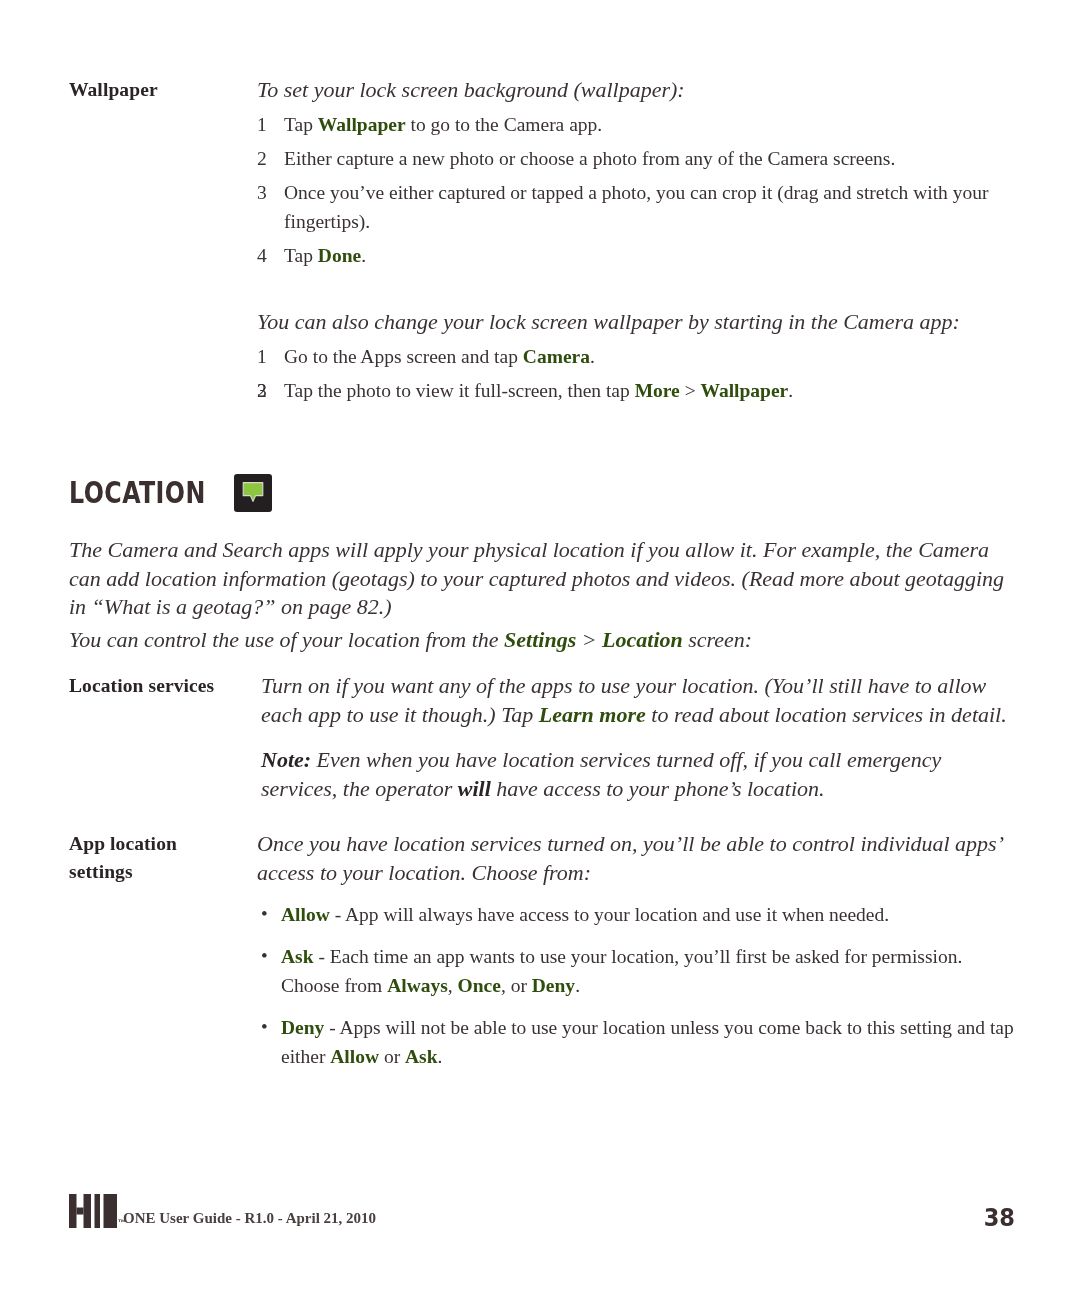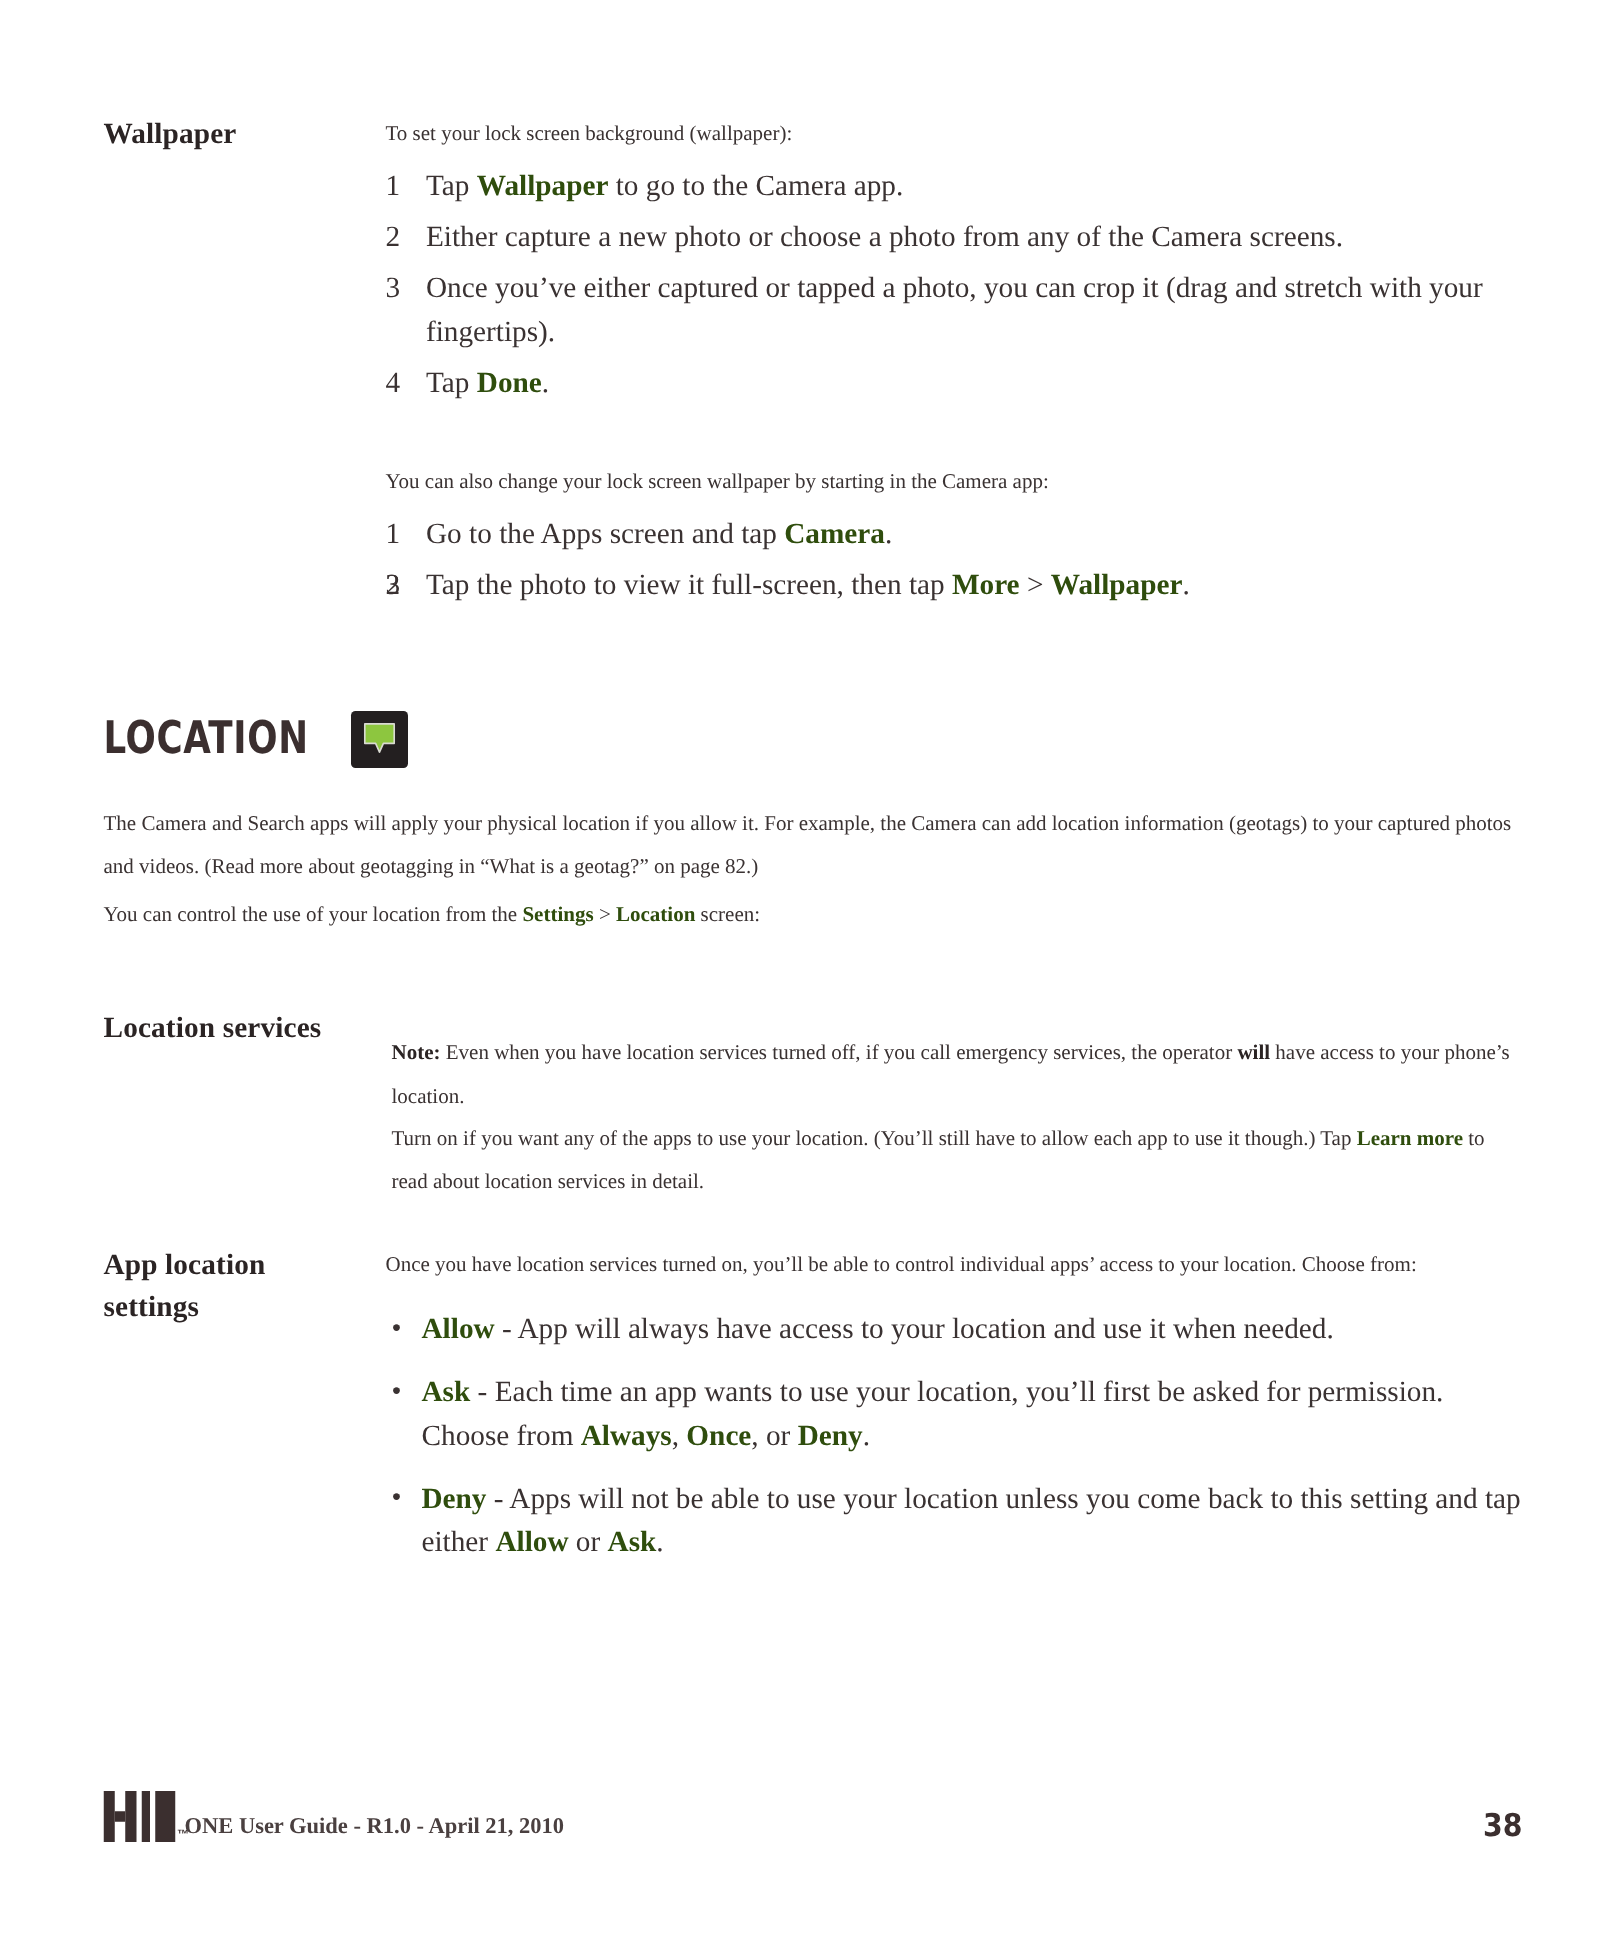--- a/index.html
+++ b/index.html
@@ -42,22 +42,23 @@
     letter-spacing: 0.1px;
   }
   .row-body {
     margin-left: 188px;
     font-size: 19.5px;
     line-height: 28.5px;
   }
 
   p.para {
     margin: 0;
-    font-size: 14px;
+    font-size: 22px;
     line-height: 28.5px;
+    font-style: italic;
   }
 
   
   .g {            
     font-weight: bold;
     color: #2f4d0d;
   }
   .b {            
     font-weight: bold;
     color: #2b2424;
@@ -177,21 +178,21 @@
     color: #4a4040;
     white-space: nowrap;
     font-weight: bold;
   }
   .footer-page {
     position: absolute;
     right: 0;
     bottom: 5px;
     font-family: "Liberation Sans Narrow", "DejaVu Sans Condensed", "Liberation Sans", sans-serif;
     font-weight: bold;
-    font-size: 21px;
+    font-size: 25px;
     line-height: 19px;
     color: #3b2f2f;
   }
 </style>
 </head>
 <body>
 
 <div class="page">
 
   <div class="row" style="top:76px;">
@@ -250,22 +251,22 @@
   <div class="row" style="top:536px;">
     <div style="margin-left:0;">
       <p class="para">The Camera and Search apps will apply your physical location if you allow it. For example, the Camera can add location information (geotags) to your captured photos and videos. (Read more about geotagging in “What is a geotag?” on page 82.)</p>
       <p class="para" style="margin-top:4px;"><span>You can control the use of your location from the </span><span class="g">Settings</span><span class="sep"> &gt; </span><span class="g">Location</span><span> screen:</span></p>
     </div>
   </div>
 
   <div class="row" style="top:672px;">
     <div class="row-label" style="width:192px;">Location services</div>
     <div class="row-body" style="margin-left:192px;">
+      <p class="para"><span>Turn on if you want any of the apps to use your location. (You’ll still have to allow each app to use it though.) Tap </span><span class="g">Learn more</span><span> to read about location services in detail.</span></p>
       <p class="para" style="margin-top:17px;"><span class="b">Note:</span><span> Even when you have location services turned off, if you call emergency services, the operator </span><span class="b">will</span><span> have access to your phone’s location.</span></p>
-      <p class="para"><span>Turn on if you want any of the apps to use your location. (You’ll still have to allow each app to use it though.) Tap </span><span class="g">Learn more</span><span> to read about location services in detail.</span></p>
     </div>
   </div>
 
   <div class="row" style="top:830px;">
     <div class="row-label">
       <span>App location</span><br>
       <span>settings</span>
     </div>
     <div class="row-body">
 

